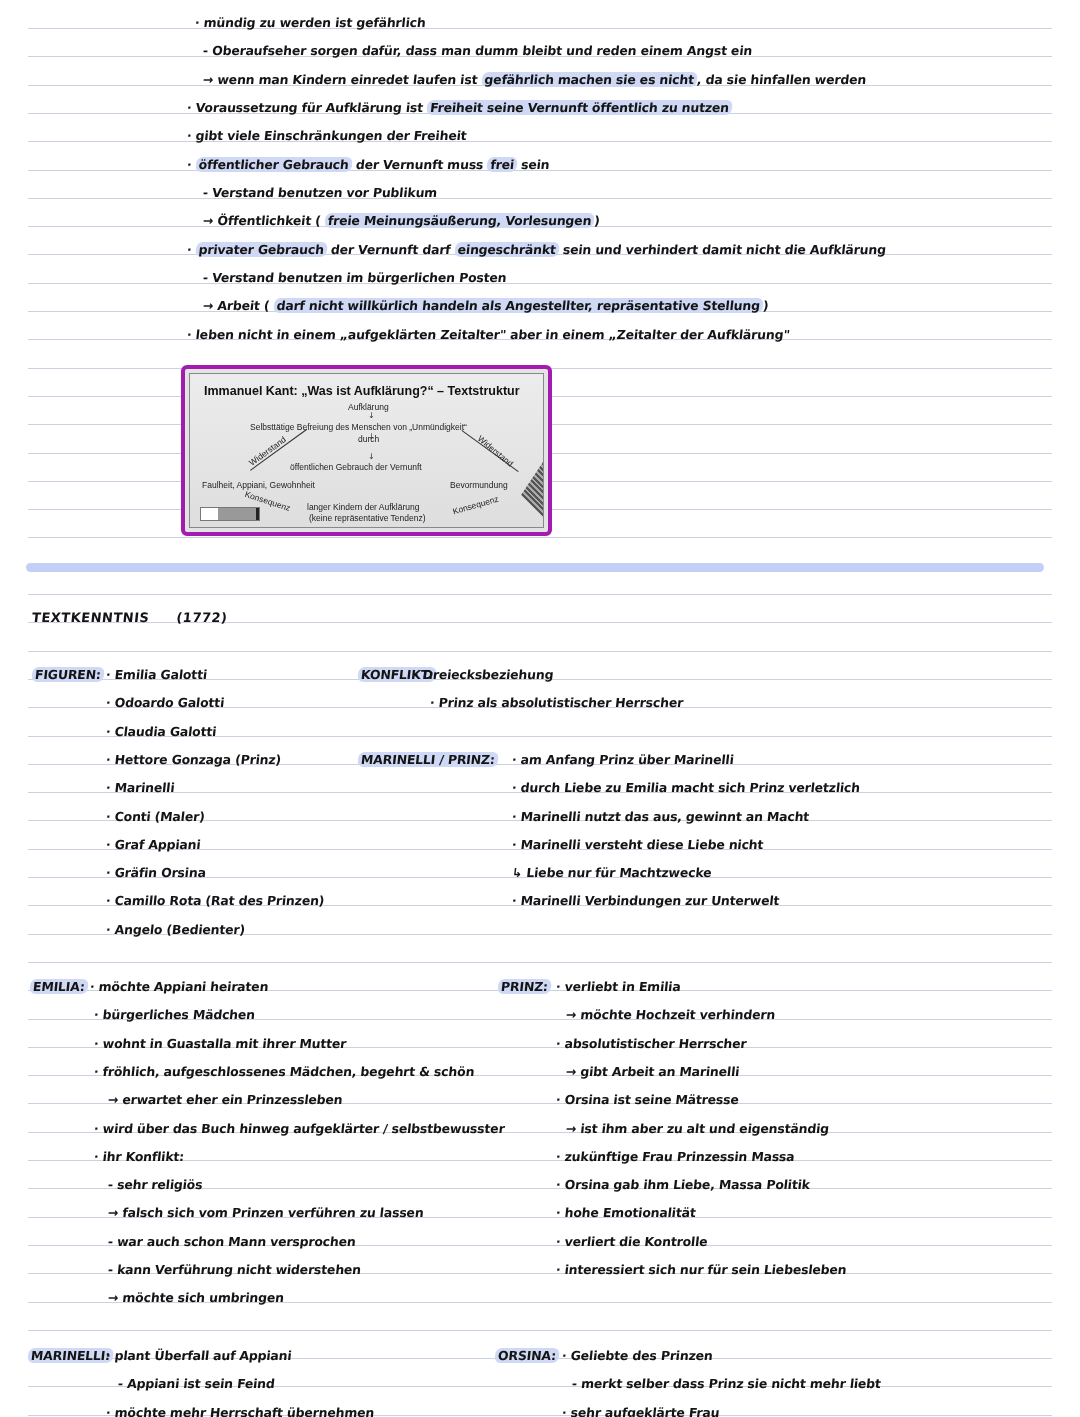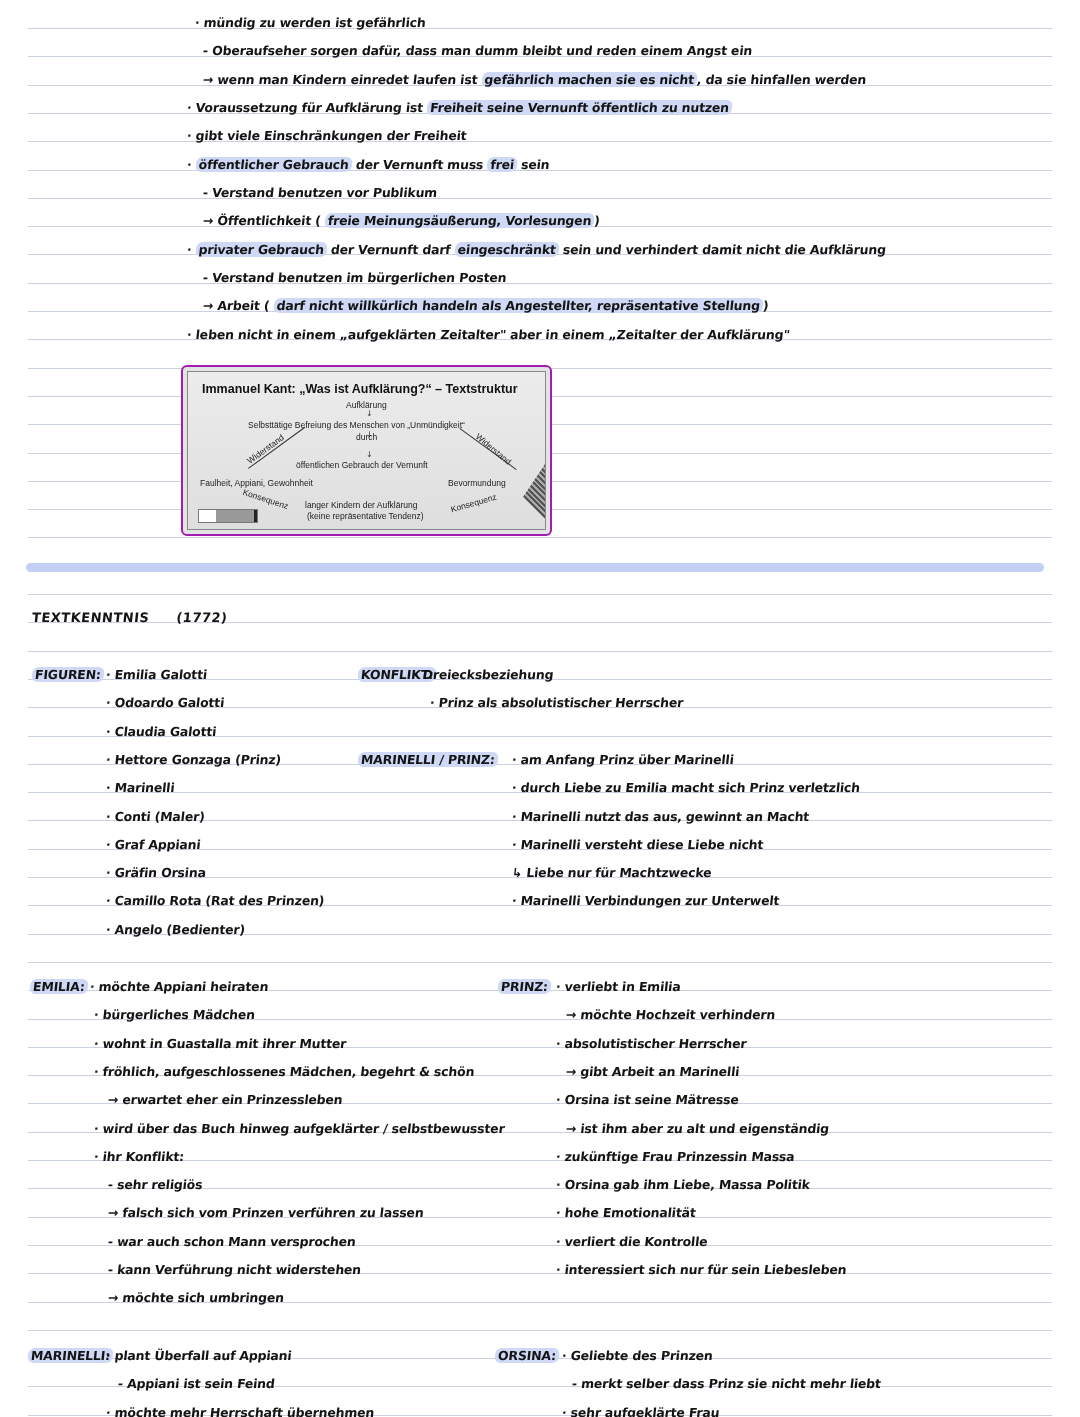--- a/index.html
+++ b/index.html
@@ -8,21 +8,21 @@
   .page { position: absolute; left: 0; top: 0; width: 1080px; height: 1417px; }
   .rule { position: absolute; left: 28px; width: 1024px; height: 1px; background: #c9d2de; }
   .line { position: absolute; font-family: "DejaVu Sans", sans-serif; font-weight: 700;
           font-size: 12.5px; letter-spacing: -0.2px; white-space: nowrap; color: #141414;
           line-height: 18px; transform: skewX(-6deg); }
   .hl { background: #cfd9f6; border-radius: 6px; padding: 0 3px; }
   .heading { font-weight: 700; font-size: 13px; letter-spacing: 0.5px; }
   .divider { position: absolute; left: 26px; width: 1018px; top: 563px; height: 9px;
              background: #c3cff5; border-radius: 5px; }
   .figure { position: absolute; left: 181px; top: 365px; width: 371px; height: 171px;
-            border: 2px solid #a21caf; border-radius: 6px; background: #e3e3e3;
+            border: 4px solid #a21caf; border-radius: 6px; background: #e3e3e3;
             box-sizing: border-box; overflow: hidden; }
   .figure .inner { position: absolute; left: 4px; top: 4px; right: 4px; bottom: 4px;
                    background: linear-gradient(180deg,#ececec,#dedede); border: 1px solid #888; }
   .fig-title { position: absolute; left: 14px; top: 10px; font-family: "Liberation Sans", sans-serif;
                font-weight: 700; font-size: 12.5px; color: #111; white-space: nowrap; }
   .fig-t { position: absolute; font-family: "Liberation Sans", sans-serif; font-size: 8.5px;
            color: #222; white-space: nowrap; }
   .fig-arrow { position: absolute; font-size: 8px; color: #333; }
   .fig-diag { position: absolute; height: 1px; background: #333; transform-origin: 0 0; }
   .hatch { position: absolute; right: 0; bottom: 10px; width: 22px; height: 55px;
@@ -105,21 +105,21 @@
 
   <div class="figure">
     <div class="inner">
       <div class="fig-title">Immanuel Kant: „Was ist Aufklärung?“ – Textstruktur</div>
       <div class="fig-t" style="left:158px;top:28px">Aufklärung</div>
       <div class="fig-arrow" style="left:178px;top:37px">↓</div>
       <div class="fig-t" style="left:60px;top:48px">Selbsttätige Befreiung des Menschen von „Unmündigkeit“</div>
       <div class="fig-arrow" style="left:178px;top:58px">↓</div>
       <div class="fig-t" style="left:168px;top:60px">durch</div>
       <div class="fig-arrow" style="left:178px;top:78px">↓</div>
-      <div class="fig-t" style="left:108px;top:88px">öffentlichen Gebrauch der Vernunft</div>
+      <div class="fig-t" style="left:100px;top:88px">öffentlichen Gebrauch der Vernunft</div>
       <div class="fig-diag" style="left:60px;top:96px;width:70px;transform:rotate(-36deg)"></div>
       <div class="fig-t" style="left:56px;top:72px;transform:rotate(-36deg)">Widerstand</div>
       <div class="fig-diag" style="left:272px;top:56px;width:70px;transform:rotate(36deg)"></div>
       <div class="fig-t" style="left:284px;top:72px;transform:rotate(40deg)">Widerstand</div>
       <div class="fig-t" style="left:12px;top:106px">Faulheit, Appiani, Gewohnheit</div>
       <div class="fig-t" style="left:260px;top:106px">Bevormundung</div>
       <div class="fig-t" style="left:54px;top:122px;transform:rotate(18deg)">Konsequenz</div>
       <div class="fig-t" style="left:262px;top:126px;transform:rotate(-16deg)">Konsequenz</div>
       <div class="fig-t" style="left:117px;top:128px">langer Kindern der Aufklärung</div>
       <div class="fig-t" style="left:119px;top:139px">(keine repräsentative Tendenz)</div>

